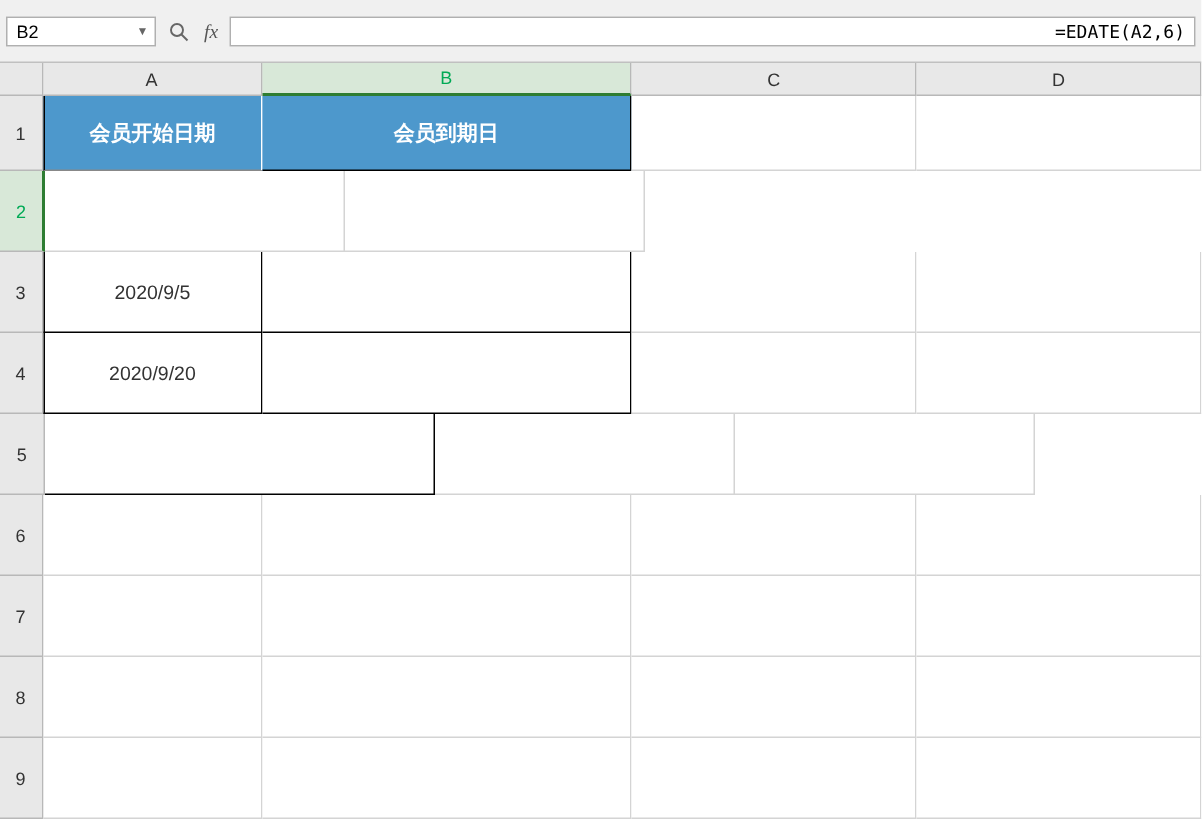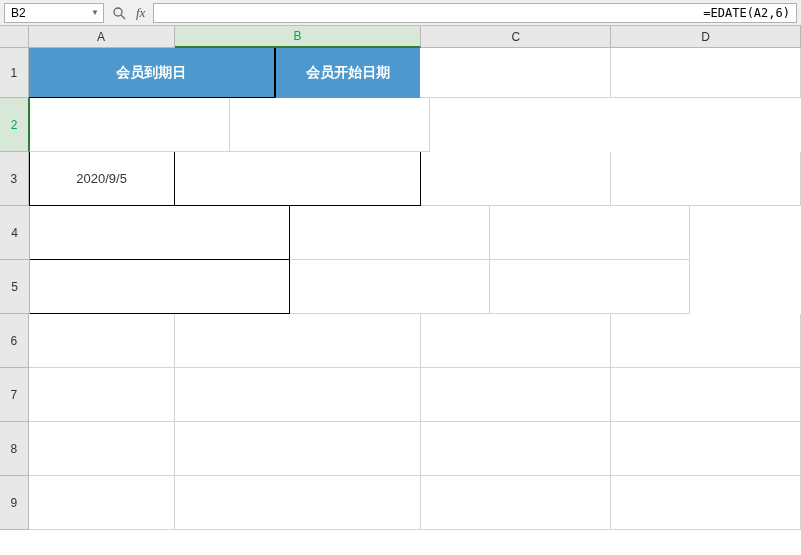--- a/index.html
+++ b/index.html
@@ -5,21 +5,21 @@
     * { box-sizing: border-box; margin: 0; padding: 0; }
     body {
       font-family: Arial, "Microsoft YaHei", sans-serif;
       font-size: 12px;
       background: #fff;
       width: 801px;
       height: 555px;
       overflow: hidden;
     }
     .toolbar {
-      height: 26px;
+      height: 42px;
       background: #f0f0f0;
       border-bottom: 1px solid #c0c0c0;
       display: flex;
       align-items: center;
       padding: 2px 4px;
       gap: 6px;
     }
     .name-box {
       width: 100px;
       height: 20px;
@@ -187,42 +187,43 @@
     <div class="corner"></div>
     <div class="col-h col-A">A</div>
     <div class="col-h col-B active">B</div>
     <div class="col-h col-C">C</div>
     <div class="col-h col-D">D</div>
   </div>
   <div class="rows">
 
     <div class="row r1">
       <div class="row-h">1</div>
+      <div class="cell col-A th-cell data-border-left">会员开始日期</div>
       <div class="cell col-B th-cell data-border">会员到期日</div>
-      <div class="cell col-A th-cell data-border-left">会员开始日期</div>
       <div class="cell col-C"></div>
       <div class="cell col-D"></div>
     </div>
 
     <div class="row r2">
       <div class="row-h active">2</div>
       <div class="cell col-C"></div>
       <div class="cell col-D"></div>
     </div>
 
     <div class="row r3">
       <div class="row-h">3</div>
       <div class="cell col-A data-border data-border-left">2020/9/5</div>
       <div class="cell col-B data-border"></div>
       <div class="cell col-C"></div>
       <div class="cell col-D"></div>
     </div>
 
     <div class="row r4">
       <div class="row-h">4</div>
+      <div class="cell col-A data-border data-border-left">2020/9/20</div>
       <div class="cell col-B data-border"></div>
       <div class="cell col-C"></div>
       <div class="cell col-D"></div>
     </div>
 
     <div class="row r5">
       <div class="row-h">5</div>
       <div class="cell col-B data-border"></div>
       <div class="cell col-C"></div>
       <div class="cell col-D"></div>

